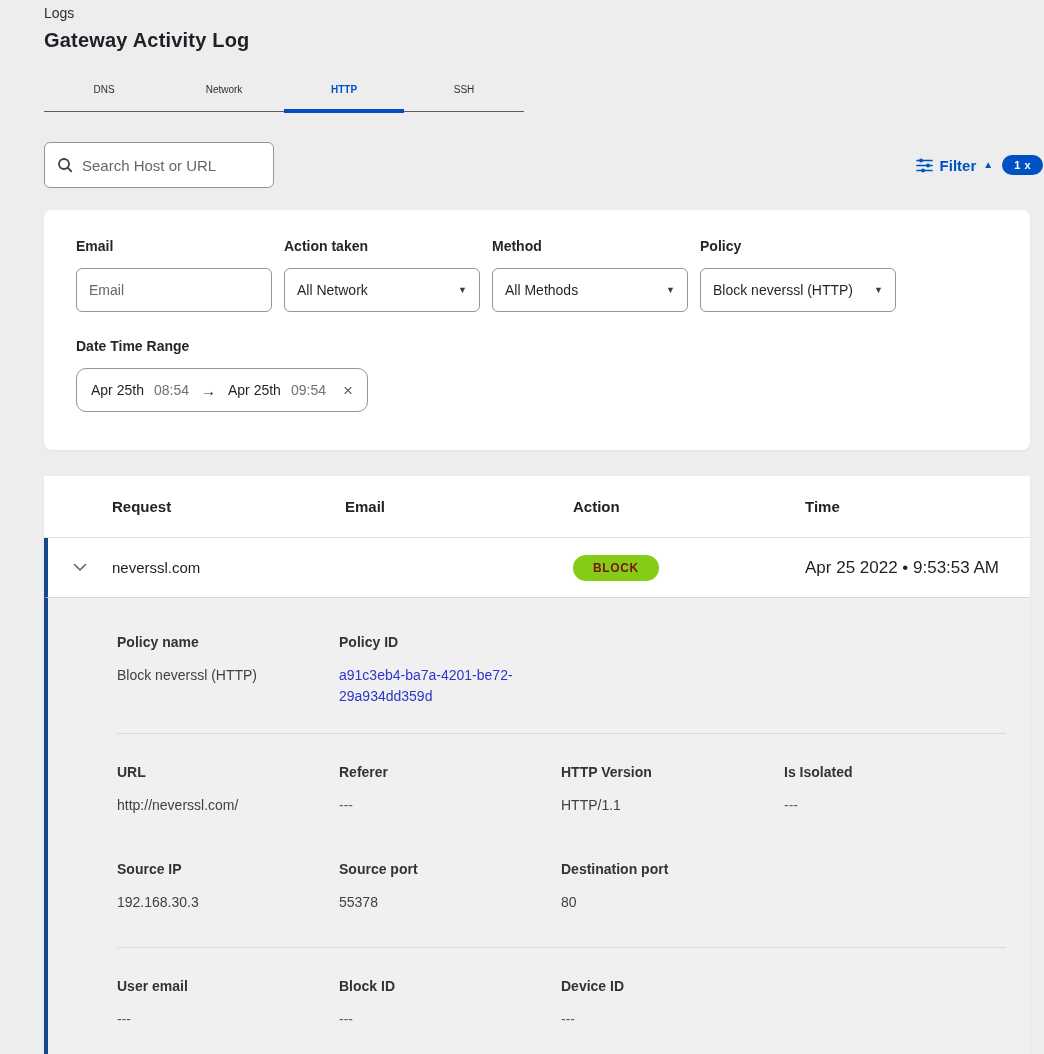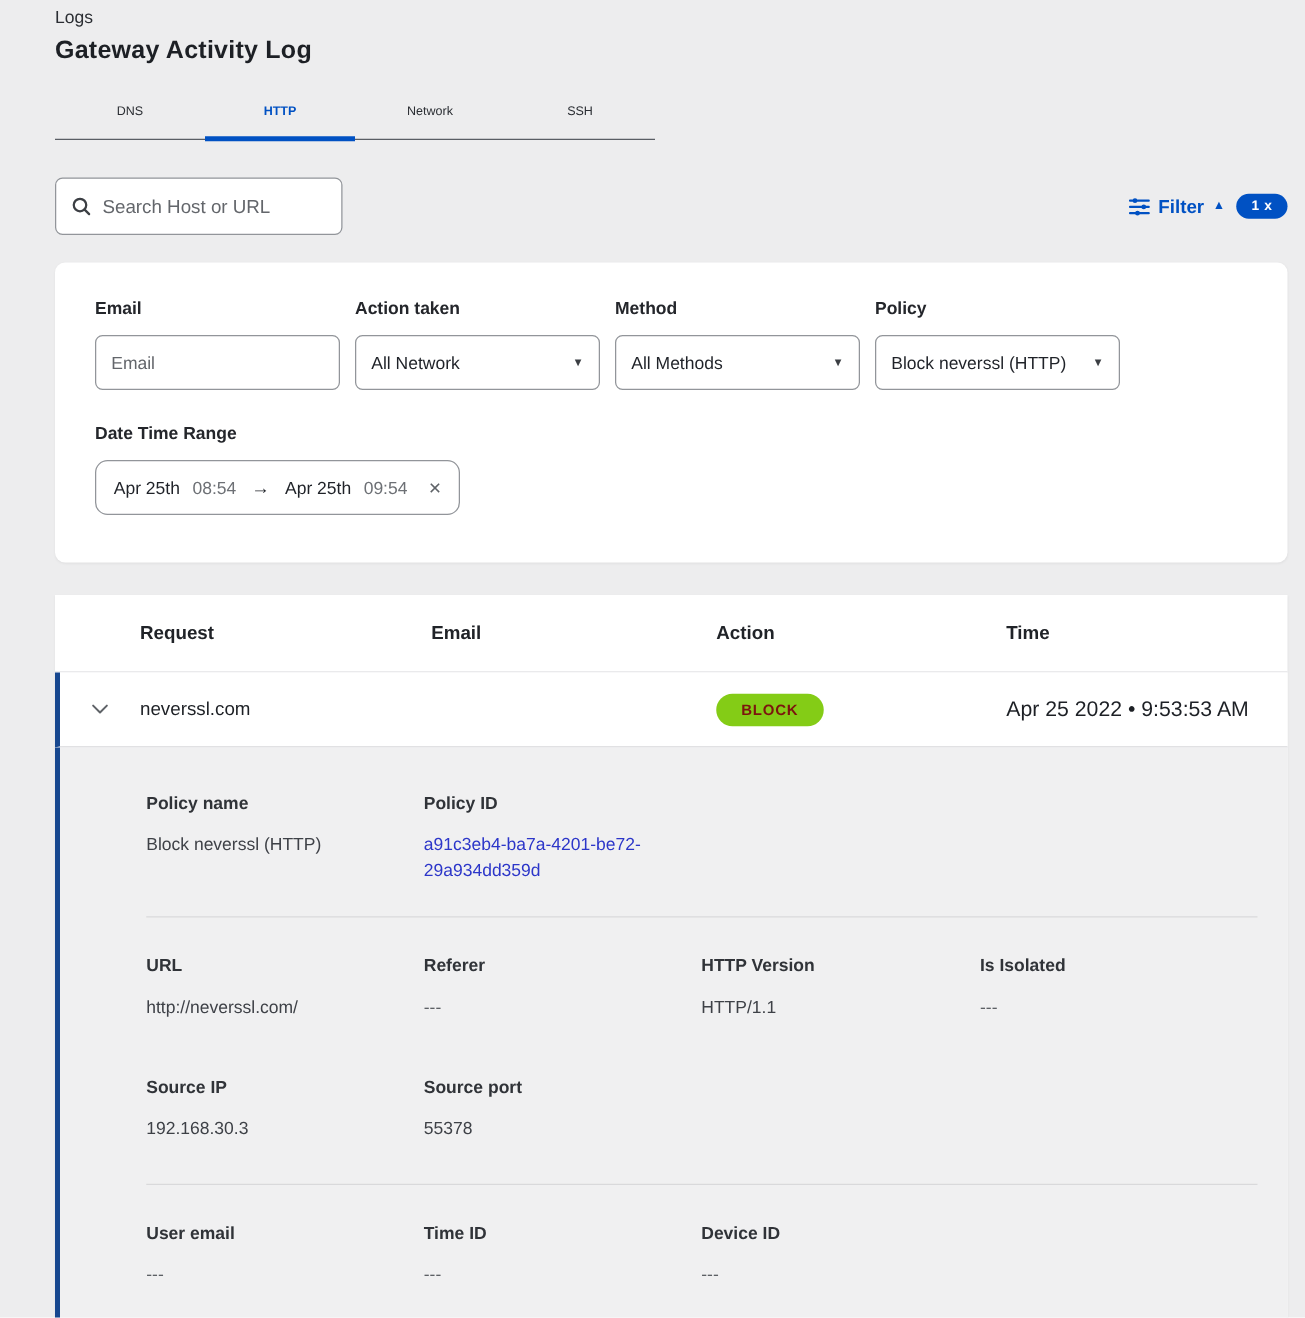--- a/index.html
+++ b/index.html
@@ -21,21 +21,21 @@
   .tab {
     width:120px; text-align:center; padding:10px 0 16px 0;
     font-size:10px; color:#2b2e33; cursor:pointer; position:relative;
   }
   .tab.active { color:#0051c3; font-weight:700; }
   .tab.active::after {
     content:""; position:absolute; left:0; right:0; bottom:-2px; height:4px; background:#0051c3;
   }
 
   
-  .toolbar { display:flex; align-items:center; justify-content:space-between; padding:30px 14px 0 44px; }
+  .toolbar { display:flex; align-items:center; justify-content:space-between; padding:30px 1px 0 44px; }
   .search-box {
     width:230px; height:46px; background:#fff; border:1px solid #92959a; border-radius:6px;
     display:flex; align-items:center; padding:0 12px; gap:9px;
   }
   .search-box input {
     border:none; outline:none; font-size:15px; color:#1f2228; width:100%;
     font-family:inherit; background:transparent;
   }
   .search-box input::placeholder { color:#63666b; }
   .filter-group { display:flex; align-items:center; gap:9px; padding-right:0; }
@@ -118,22 +118,22 @@
 
 <div class="page">
 
   <div class="header">
     <div class="breadcrumb">Logs</div>
     <h1 class="page-title">Gateway Activity Log</h1>
   </div>
 
   <div class="tabs">
     <div class="tab">DNS</div>
+    <div class="tab">Network</div>
     <div class="tab active">HTTP</div>
-    <div class="tab">Network</div>
     <div class="tab">SSH</div>
   </div>
 
   <div class="toolbar">
     <div class="search-box">
       <span>
         <svg width="16" height="16" viewBox="0 0 16 16">
             <circle cx="7" cy="7" r="5" fill="none" stroke="#3c3f44" stroke-width="1.8"></circle>
             <line x1="10.7" y1="10.7" x2="14.3" y2="14.3" stroke="#3c3f44" stroke-width="1.8" stroke-linecap="round"></line>
           </svg>
@@ -262,31 +262,35 @@
 
       <div class="dgrid sec2-row2">
         <div class="dfield">
           <div class="dlabel">Source IP</div>
           <div class="dvalue">192.168.30.3</div>
         </div>
         <div class="dfield">
           <div class="dlabel">Source port</div>
           <div class="dvalue">55378</div>
         </div>
+        <div class="dfield">
+          <div class="dlabel">Destination port</div>
+          <div class="dvalue">80</div>
+        </div>
       </div>
 
       <div class="divider d2"></div>
 
       <div class="dgrid">
         <div class="dfield">
           <div class="dlabel">User email</div>
           <div class="dvalue dash">---</div>
         </div>
         <div class="dfield">
-          <div class="dlabel">Time ID</div>
+          <div class="dlabel">Block ID</div>
           <div class="dvalue dash">---</div>
         </div>
         <div class="dfield">
           <div class="dlabel">Device ID</div>
           <div class="dvalue dash">---</div>
         </div>
         <div></div>
       </div>
 
     </div>

